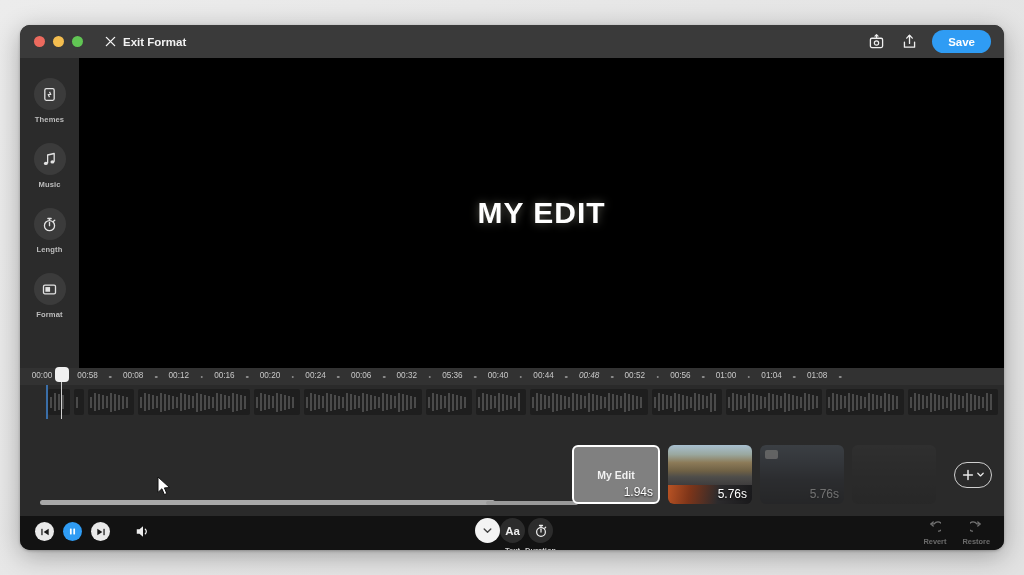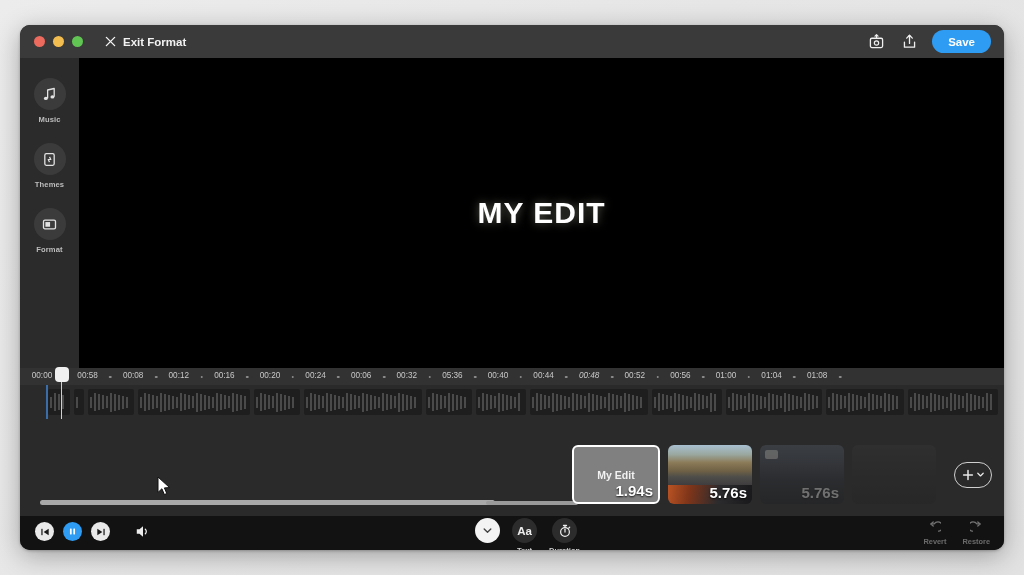--- a/index.html
+++ b/index.html
@@ -175,21 +175,21 @@
     width: 88px; height: 59px;
     background: #808080;
     border: 2px solid #ffffff;
     display: flex; align-items: center; justify-content: center;
   }
   .clip-title {
     color: #f2f2f2; font-size: 10.5px; font-weight: bold;
   }
   .clip-dur {
     position: absolute; right: 5px; bottom: 3px;
-    color: #fff; font-size: 15px; font-weight: bold;
+    color: #fff; font-size: 12px; font-weight: normal;
     text-shadow: 0 1px 2px rgba(0,0,0,0.85);
   }
   .clip.faded { opacity: 0.33; }
   .vid-badge {
     position: absolute; left: 5px; top: 5px;
     width: 13px; height: 9px; border-radius: 2px;
     background: rgba(235,235,235,0.85);
   }
   .sel-shadow {
     position: absolute; left: 466px; top: 82px;
@@ -228,21 +228,21 @@
     display: flex; align-items: center; justify-content: center;
     cursor: default;
   }
   .pbtn.active { background: #2f9cf4; color: #ffffff; }
   .volbtn {
     margin-left: 16px; color: #ececec;
     display: flex; align-items: center; cursor: default;
   }
   .centergroup {
     position: absolute; left: 455px; top: 2px;
-    display: flex; align-items: flex-start; gap: 12px;
+    display: flex; align-items: flex-start; gap: 0;
   }
   .ctool { display: flex; flex-direction: column; align-items: center; cursor: default; }
   .ctool-circ {
     width: 25px; height: 25px; border-radius: 50%;
     background: #2c2c2c; color: #ededed;
     display: flex; align-items: center; justify-content: center;
     font-size: 11.5px; font-weight: bold;
   }
   .ctool-circ.white { background: #f3f3f3; color: #333; }
   .ctool-label {
@@ -339,35 +339,47 @@
           </svg>
         </div>
         <button class="save-btn">Save</button>
       </div>
     </div>
 
     <div class="sidebar">
       <div class="side-item">
         <div class="side-circle">
           <svg width="15" height="15" viewBox="0 0 16 16">
+            <rect x="3" y="1.8" width="10" height="12.4" rx="1.6" fill="none" stroke="#e2e2e2" stroke-width="1.4"></rect>
+            <path d="M8 5.2 L9.4 8 L6.6 8 L8 10.8" fill="none" stroke="#e2e2e2" stroke-width="1.3" stroke-linejoin="round"></path>
+          </svg>
+        </div>
+        <div class="side-label">Themes</div>
+      </div>
+      <div class="side-item">
+        <div class="side-circle">
+          <svg width="15" height="15" viewBox="0 0 16 16">
             <path d="M6 12 L6 3.2 L13 1.6 L13 10.4" fill="none" stroke="#e2e2e2" stroke-width="1.4" stroke-linejoin="round"></path>
             <ellipse cx="4.1" cy="12.2" rx="2.1" ry="1.7" fill="#e2e2e2"></ellipse>
             <ellipse cx="11.1" cy="10.6" rx="2.1" ry="1.7" fill="#e2e2e2"></ellipse>
           </svg>
         </div>
         <div class="side-label">Music</div>
       </div>
       <div class="side-item">
         <div class="side-circle">
           <svg width="15" height="15" viewBox="0 0 16 16">
-            <rect x="3" y="1.8" width="10" height="12.4" rx="1.6" fill="none" stroke="#e2e2e2" stroke-width="1.4"></rect>
-            <path d="M8 5.2 L9.4 8 L6.6 8 L8 10.8" fill="none" stroke="#e2e2e2" stroke-width="1.3" stroke-linejoin="round"></path>
-          </svg>
-        </div>
-        <div class="side-label">Themes</div>
+            <circle cx="8" cy="9.2" r="5.4" fill="none" stroke="#e2e2e2" stroke-width="1.4"></circle>
+            <path d="M8 9.2 L8 5.8" stroke="#e2e2e2" stroke-width="1.4" stroke-linecap="round"></path>
+            <path d="M6.3 1.6 L9.7 1.6" stroke="#e2e2e2" stroke-width="1.5" stroke-linecap="round"></path>
+            <path d="M8 1.6 L8 3.8" stroke="#e2e2e2" stroke-width="1.5"></path>
+            <path d="M12.3 4.6 L13.6 3.4" stroke="#e2e2e2" stroke-width="1.4" stroke-linecap="round"></path>
+          </svg>
+        </div>
+        <div class="side-label">Length</div>
       </div>
       <div class="side-item">
         <div class="side-circle">
           <svg width="15" height="15" viewBox="0 0 16 16">
             <rect x="1.6" y="3.4" width="12.8" height="9.2" rx="1.5" fill="none" stroke="#e2e2e2" stroke-width="1.4"></rect>
             <rect x="3.6" y="5.4" width="5" height="5" fill="#e2e2e2"></rect>
           </svg>
         </div>
         <div class="side-label">Format</div>
       </div>

